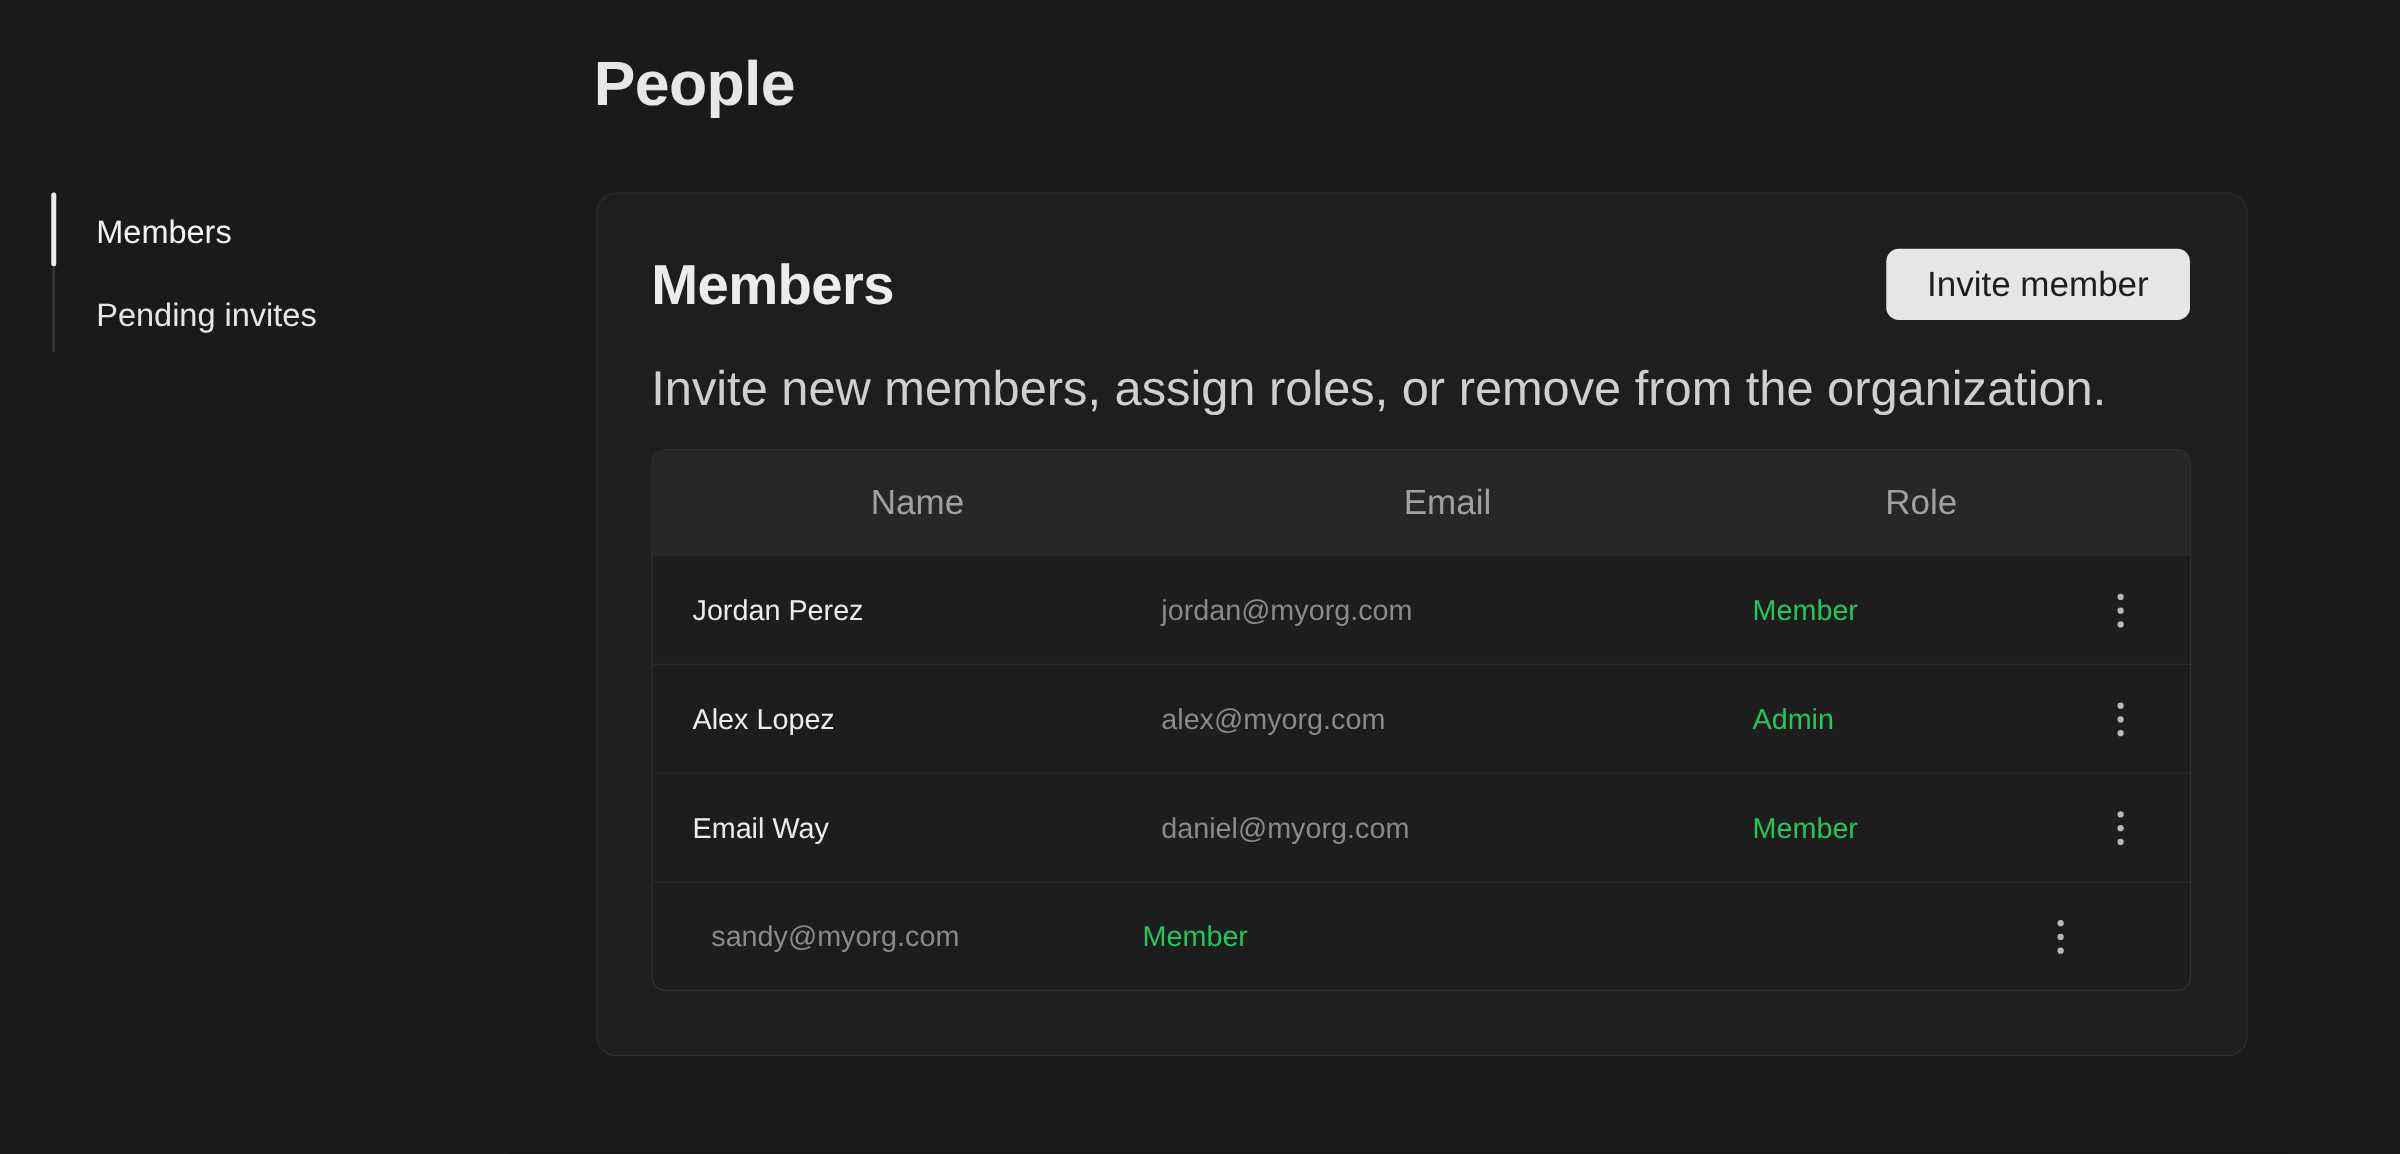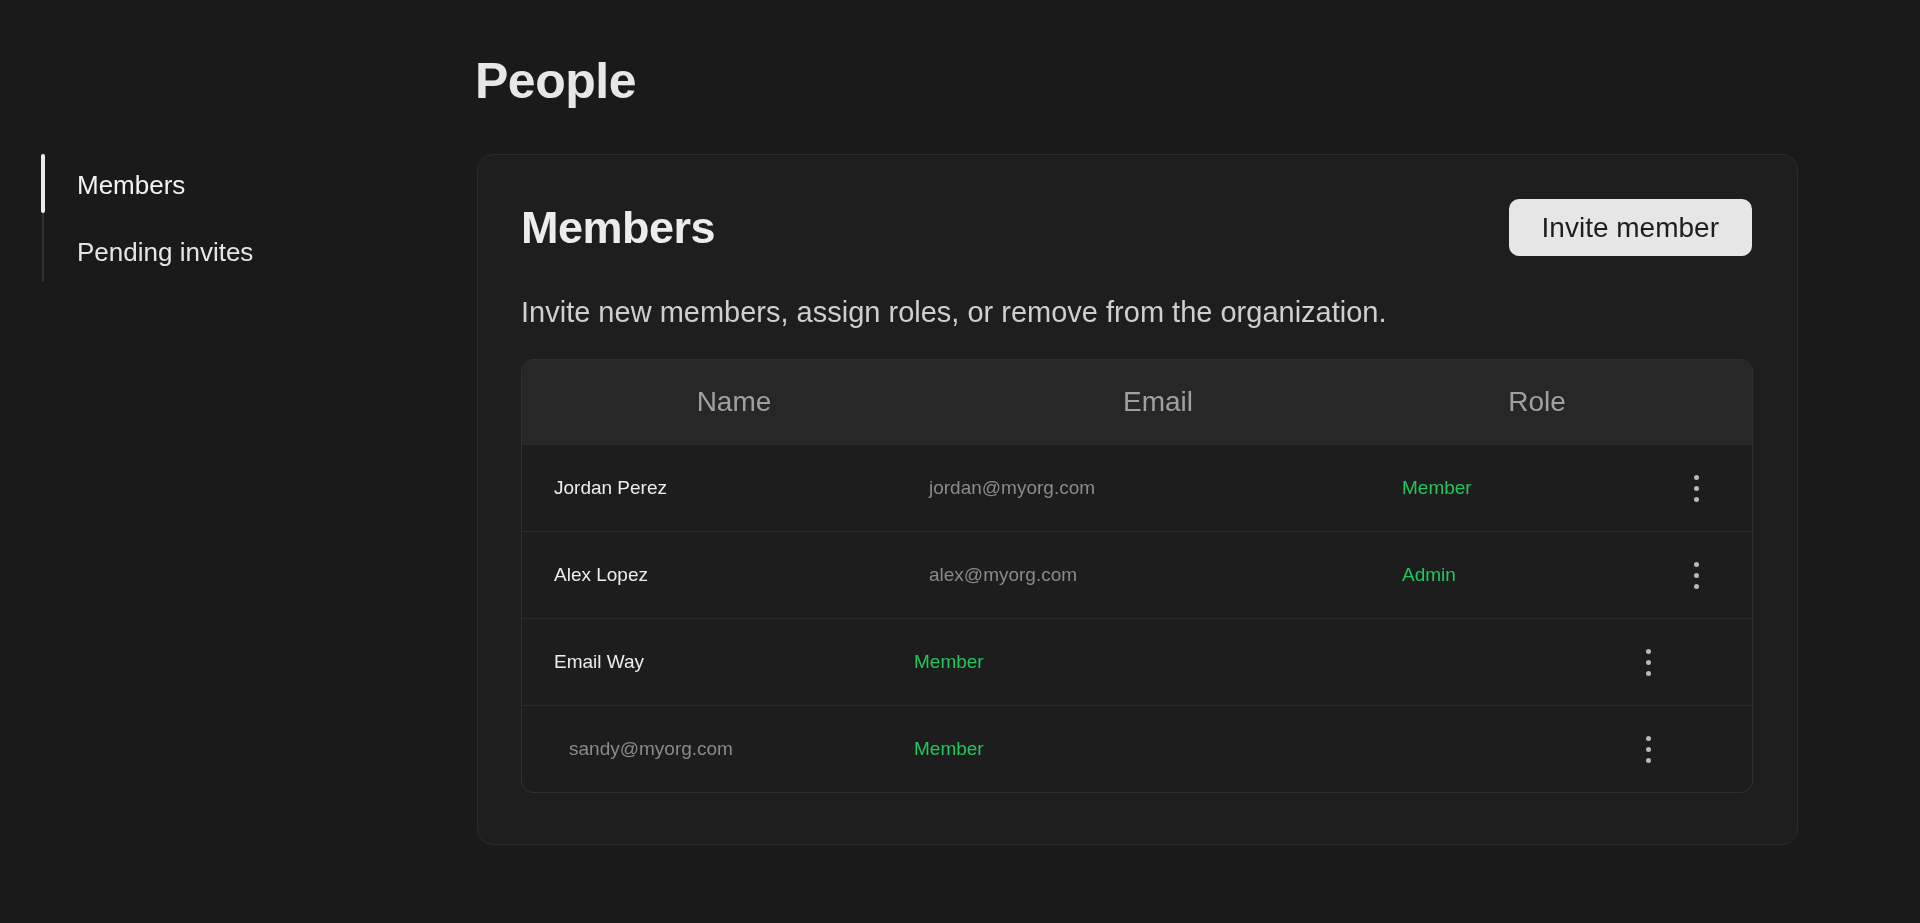--- a/index.html
+++ b/index.html
@@ -7,21 +7,21 @@
   body {
     width: 1920px; height: 923px;
     position: relative; overflow: hidden;
     background: #1a1a1a;
     font-family: "Liberation Sans", sans-serif;
     -webkit-font-smoothing: antialiased;
   }
 
   
   .page-title {
-    position: absolute; left: 475px; top: 56px;
+    position: absolute; left: 475px; top: 42px;
     font-size: 50px; font-weight: 700; letter-spacing: -0.5px;
     color: #e7e7e7; line-height: 1;
   }
 
   
   .sidebar {
     position: absolute; left: 42px; top: 152px; width: 360px;
   }
   .sidebar::before {
     content: ""; position: absolute; left: 0; top: 1px; bottom: 4px;
@@ -61,21 +61,21 @@
     background: #e6e6e6; color: #1e1e1e;
     border: none; border-radius: 10px;
     font-family: "Liberation Sans", sans-serif;
     font-size: 28px; font-weight: 500;
     display: flex; align-items: center;
     cursor: pointer;
     text-align: right;
   }
   .card-desc {
     margin: 39px 45px 0 43px;
-    font-size: 29px; line-height: 34px; color: #cfcfcf;
+    font-size: 39px; line-height: 34px; color: #cfcfcf;
   }
 
   
   .table {
     margin: 30px 44px 0 43px;
     border: 1px solid #303030;
     border-radius: 12px;
     overflow: hidden;
     background: #1d1d1d;
   }
@@ -88,21 +88,21 @@
   .thead {
     height: 84px;
     background: #272727;
     color: #9fa0a4;
     font-size: 28px;
     text-align: center;
   }
   .tbody-row {
     height: 87px;
     border-top: 1px solid #2a2a2a;
-    font-size: 19px;
+    font-size: 23px;
   }
   .cell-name  { color: #ececec; }
   .cell-email { color: #8a8a8a; margin-left: 15px; }
   .cell-role  { color: #22c55e; }
 
   .kebab {
     width: 48px; height: 48px;
     display: flex; flex-direction: column;
     align-items: center; justify-content: center;
     gap: 6px;
@@ -165,20 +165,21 @@
         <div class="cell-role">Admin</div>
         <button class="kebab" aria-label="row actions">
           <span class="dot"></span>
           <span class="dot"></span>
           <span class="dot"></span>
         </button>
       </div>
 
       <div class="trow tbody-row">
         <div class="cell-name">Email Way</div>
+        <div class="cell-email">daniel@myorg.com</div>
         <div class="cell-role">Member</div>
         <button class="kebab" aria-label="row actions">
           <span class="dot"></span>
           <span class="dot"></span>
           <span class="dot"></span>
         </button>
       </div>
 
       <div class="trow tbody-row">
         <div class="cell-email">sandy@myorg.com</div>

